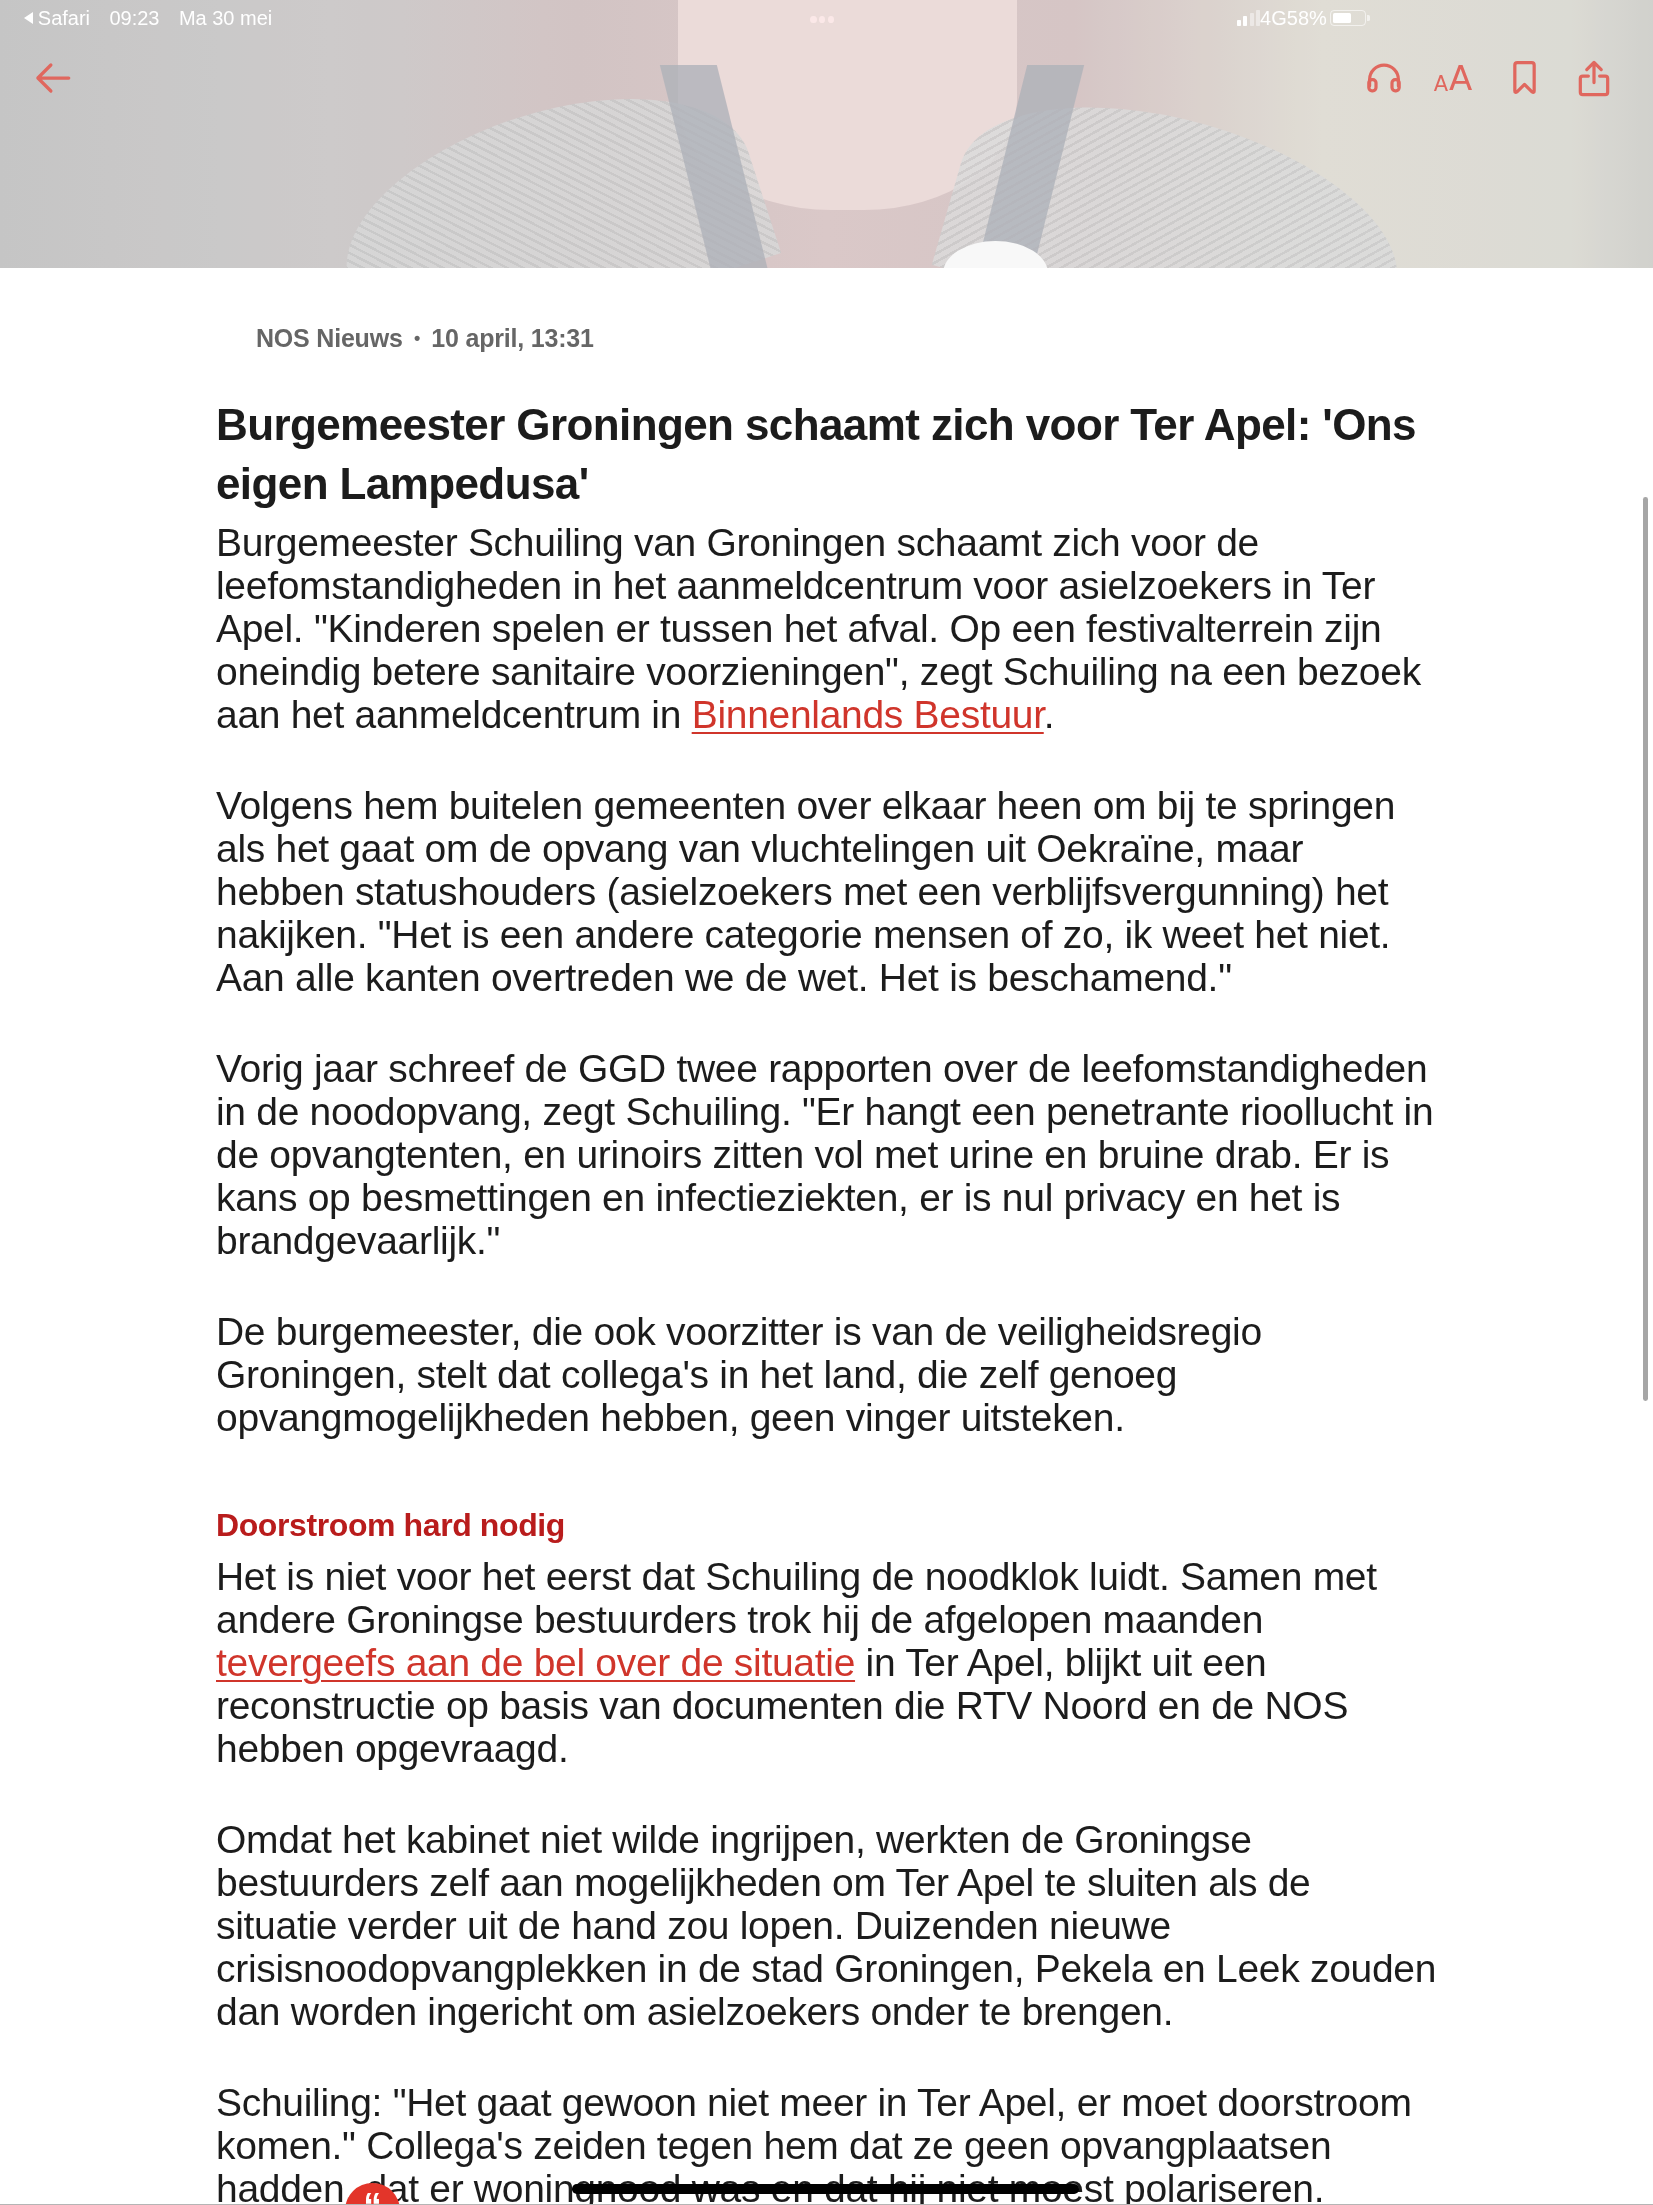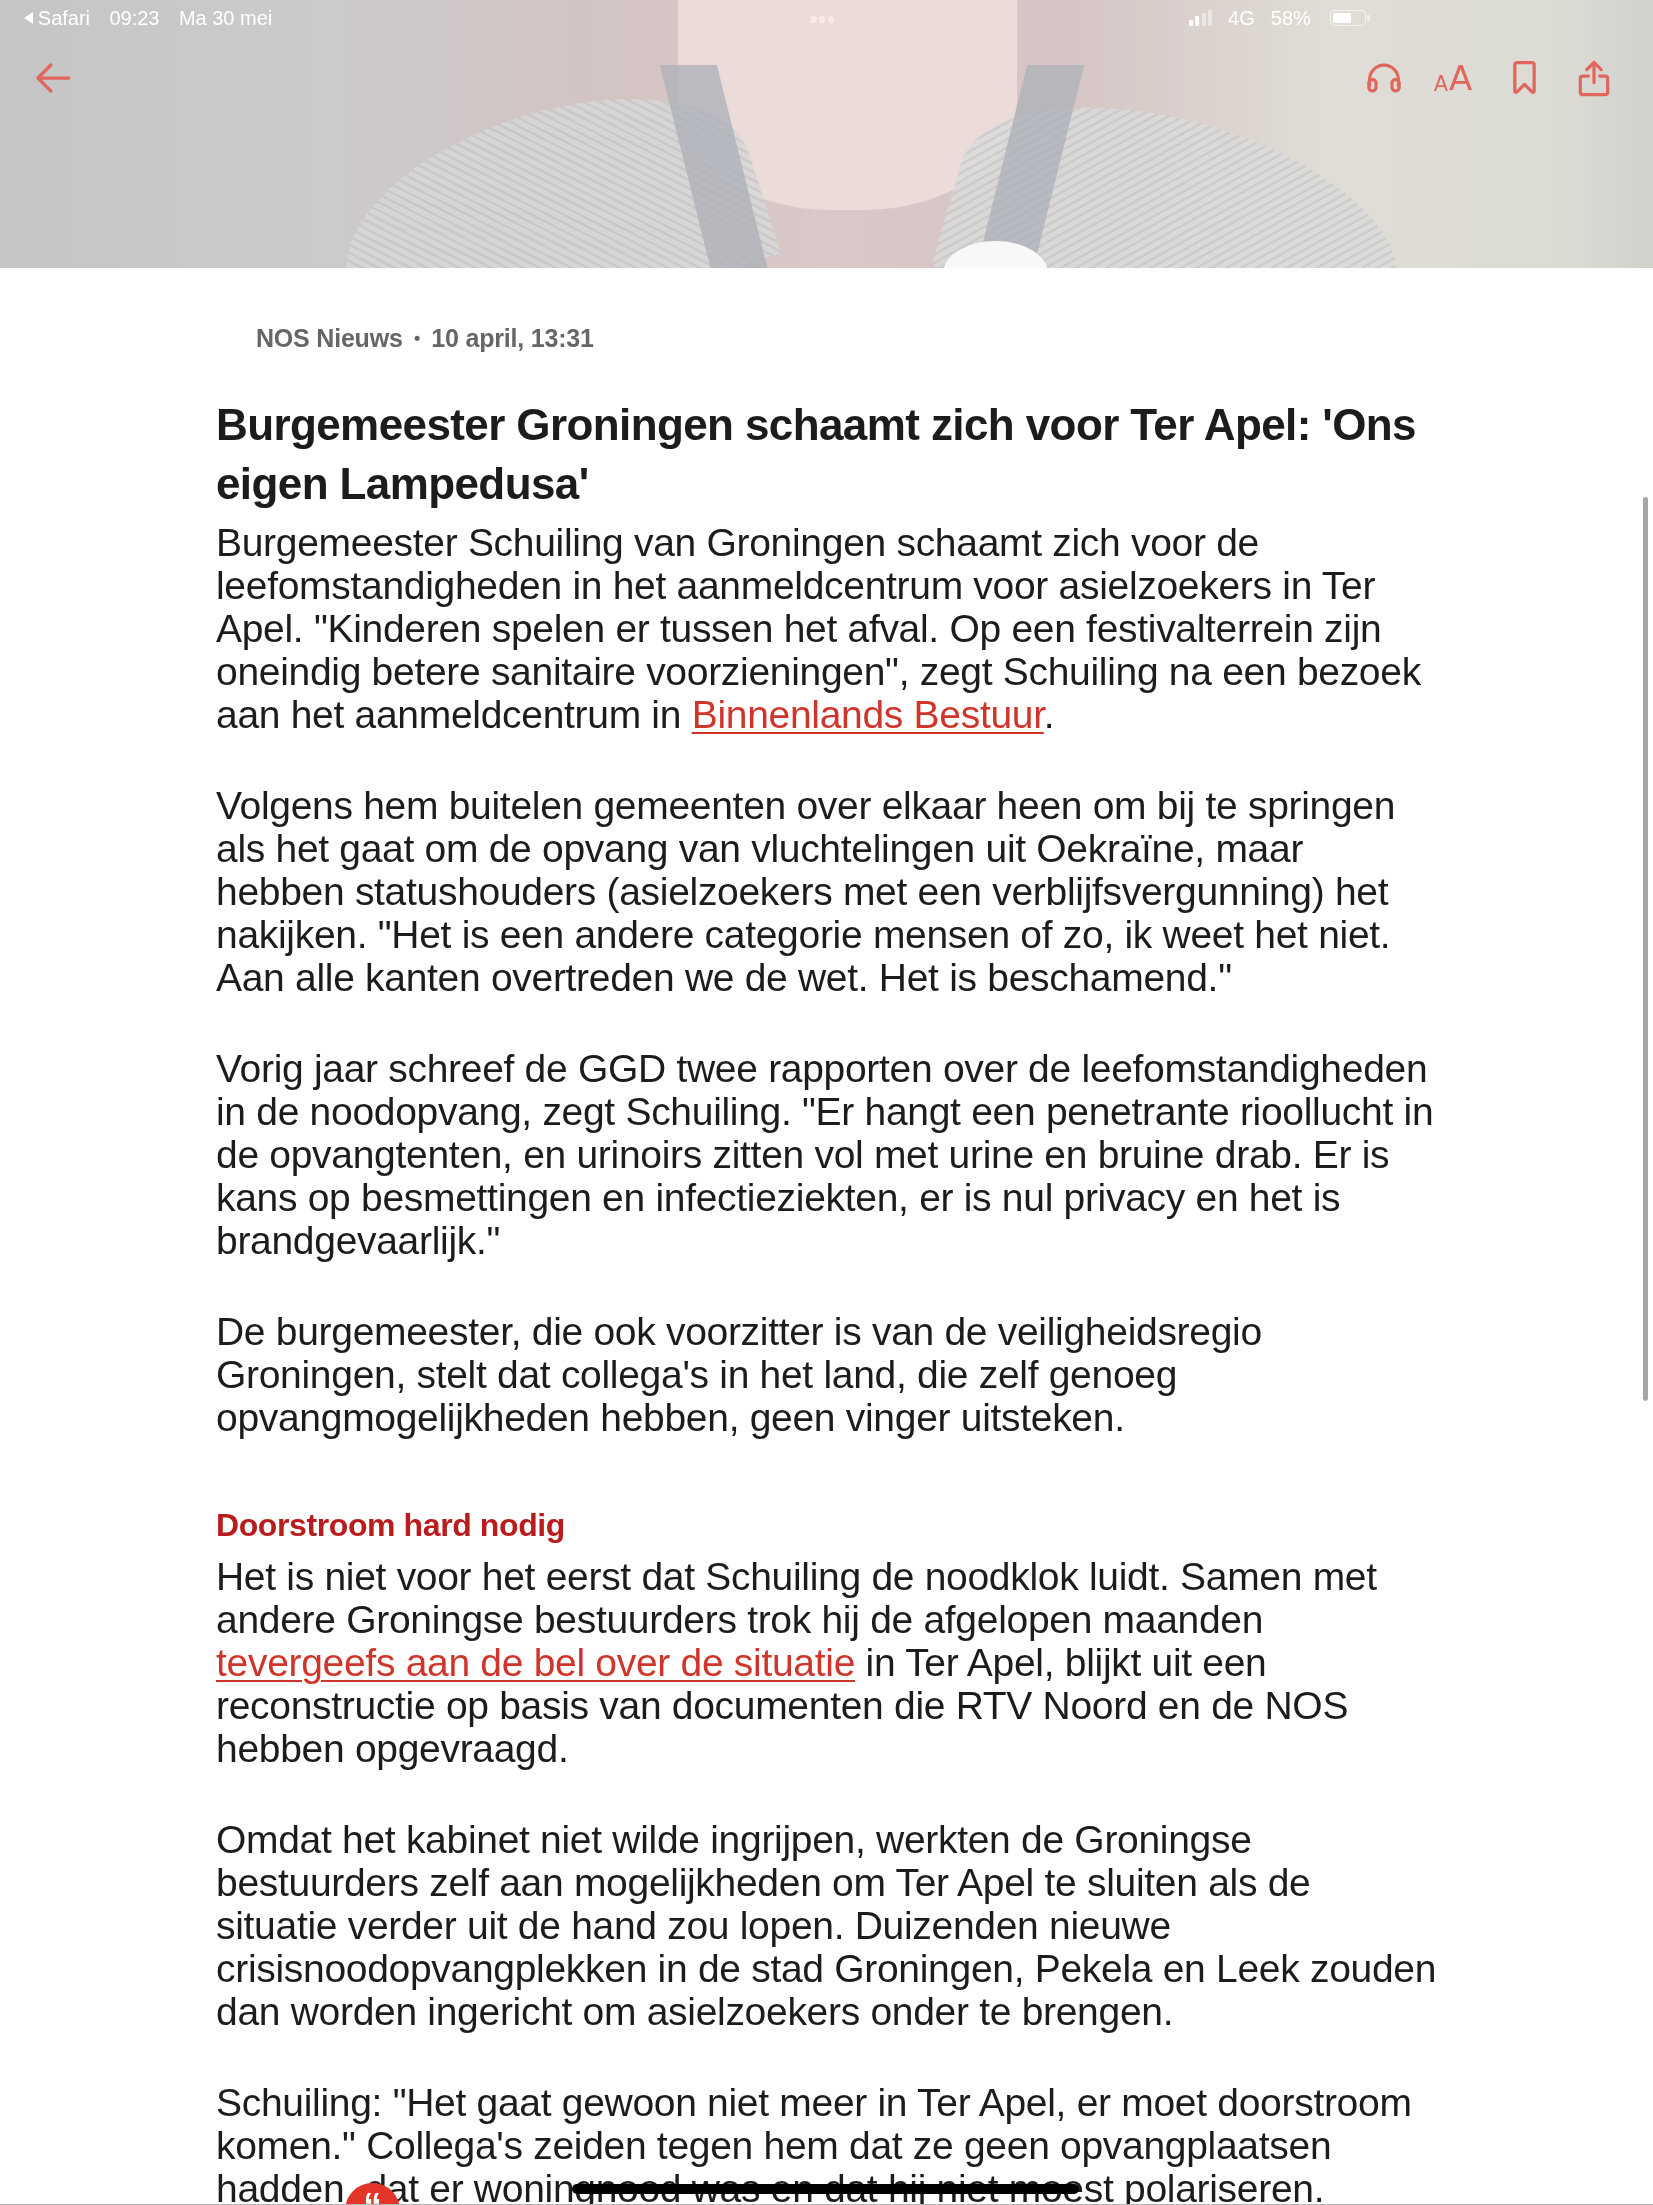--- a/index.html
+++ b/index.html
@@ -100,21 +100,21 @@
   .statusbar .dots {
     position: absolute; left: 810px; top: 9.7px;
     display: flex; gap: 2.4px;
   }
   .statusbar .dots span {
     width: 6.5px; height: 7.3px; border-radius: 50%;
     background: rgba(255,235,235,0.8);
   }
   .statusbar .right {
     position: absolute; right: 71px; top: 0;
-    display: flex; align-items: center; gap: 16px;
+    display: flex; align-items: center; gap: 0;
   }
   .signal { display: flex; align-items: flex-end; gap: 2.4px; height: 16px; }
   .signal span { width: 4px; border-radius: 0.8px; background: #ffffff; }
   .signal span.off { background: rgba(255,255,255,0.45); }
   .battery {
     width: 36px; height: 16px;
     border: 1.6px solid rgba(255,255,255,0.6);
     border-radius: 4px;
     position: relative;
     box-sizing: border-box;

